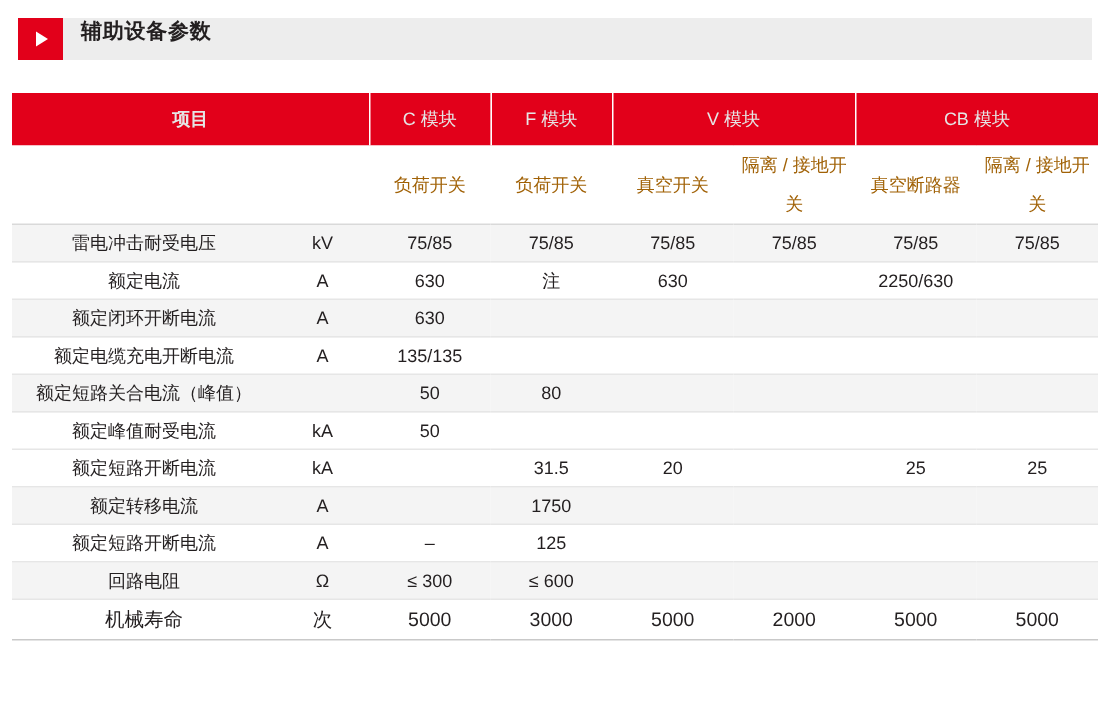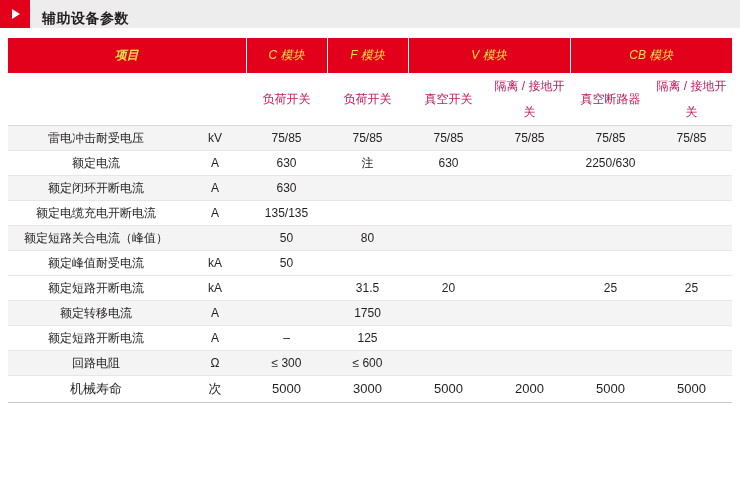--- a/index.html
+++ b/index.html
@@ -17,24 +17,24 @@
   }
   .page {
     position: relative;
     width: 740px;
     height: 482px;
   }
 
   
   .header {
     display: flex;
-    align-items: flex-end;
+    align-items: flex-start;
     height: 28px;
     background: #ededed;
-    margin: 0;
+    margin: 12px;
   }
   .header-mark {
     width: 30px;
     height: 28px;
     background: #e2001a;
     display: flex;
     align-items: center;
     justify-content: center;
     flex: 0 0 auto;
   }
@@ -74,33 +74,32 @@
     line-height: 24px;
   }
   
   .col-item  { width: 176px; }
   .col-unit  { width: 62px; }
   .col-data  { width: 81px; }
 
   
   tr.head-main td {
     background: #e2001a;
-    color: #fde047;
+    color: #e5e5e5;
     height: 35px;
     line-height: 25px;
     border-right: 1px solid #ffffff;
-    font-style: italic;
   }
   tr.head-main td.last { border-right: none; }
   tr.head-main td.item-head {
     font-weight: bold;
   }
   tr.head-sub td {
     background: #ffffff;
-    color: #be185d;
+    color: #a16207;
     height: 26px;
     line-height: 26px;
     border-bottom: 1px solid #d9d9d9;
   }
 
   
   tbody tr td {
     border-bottom: 1px solid #e6e6e6;
   }
   tbody tr.shade td {

